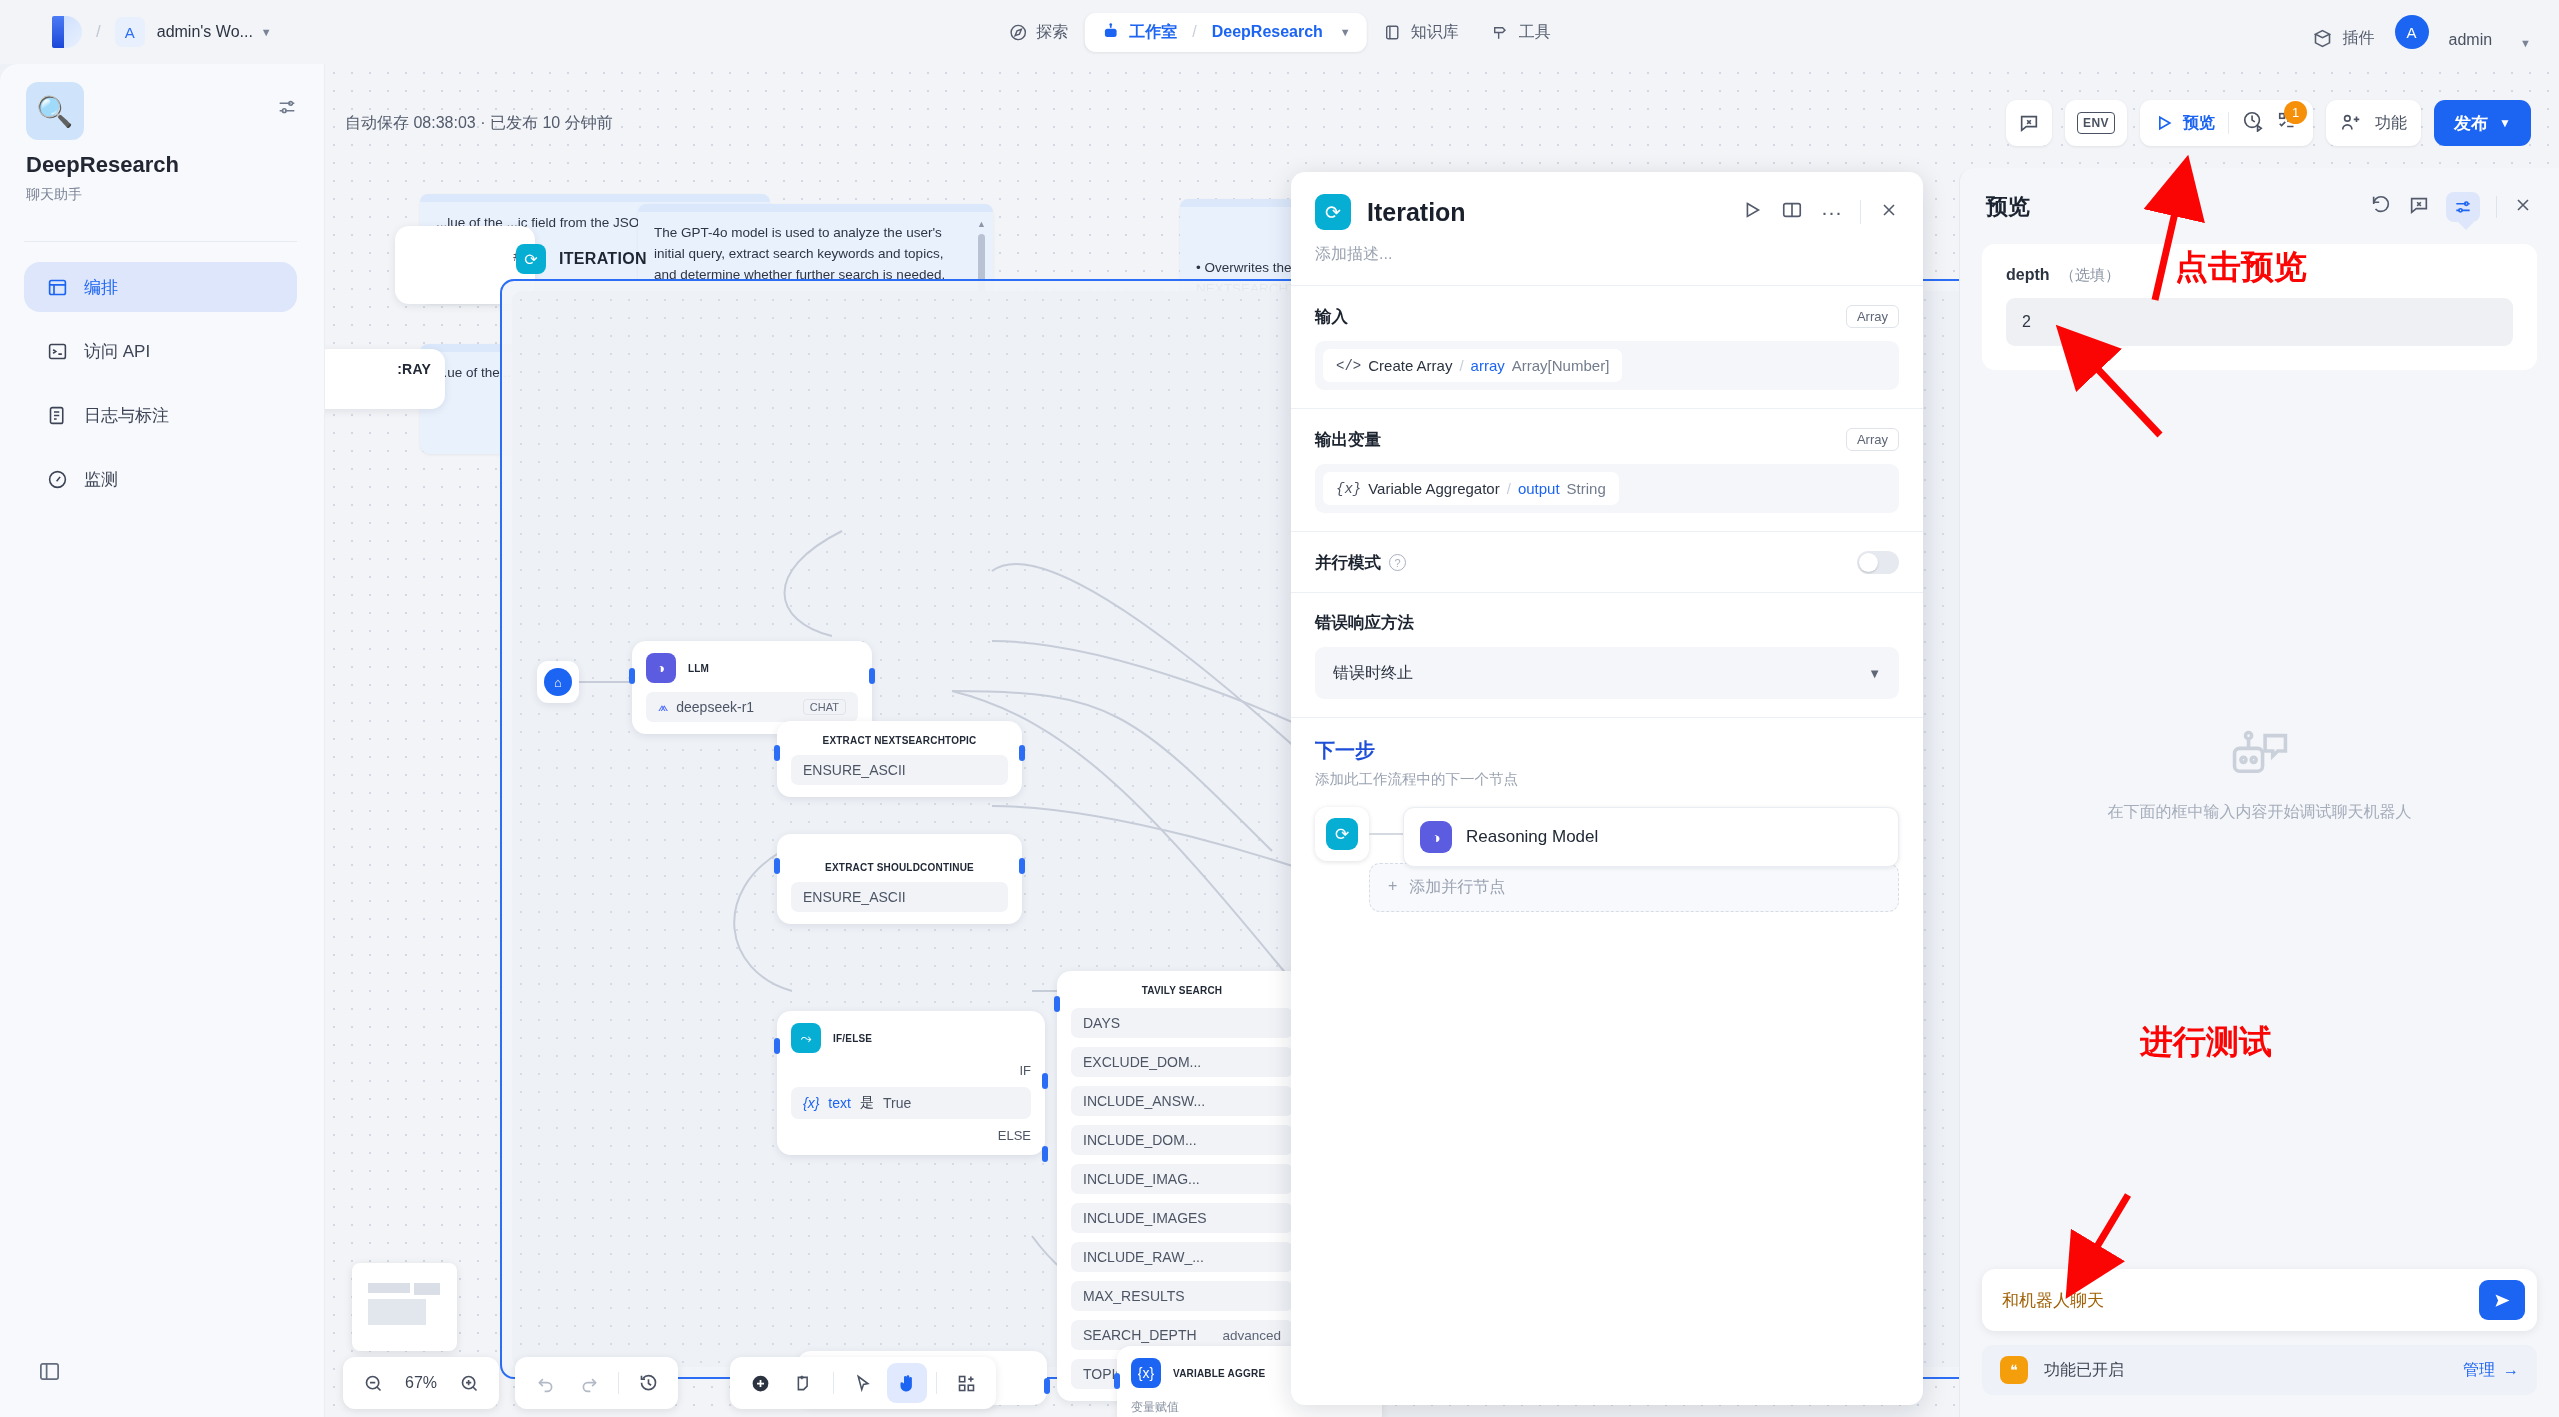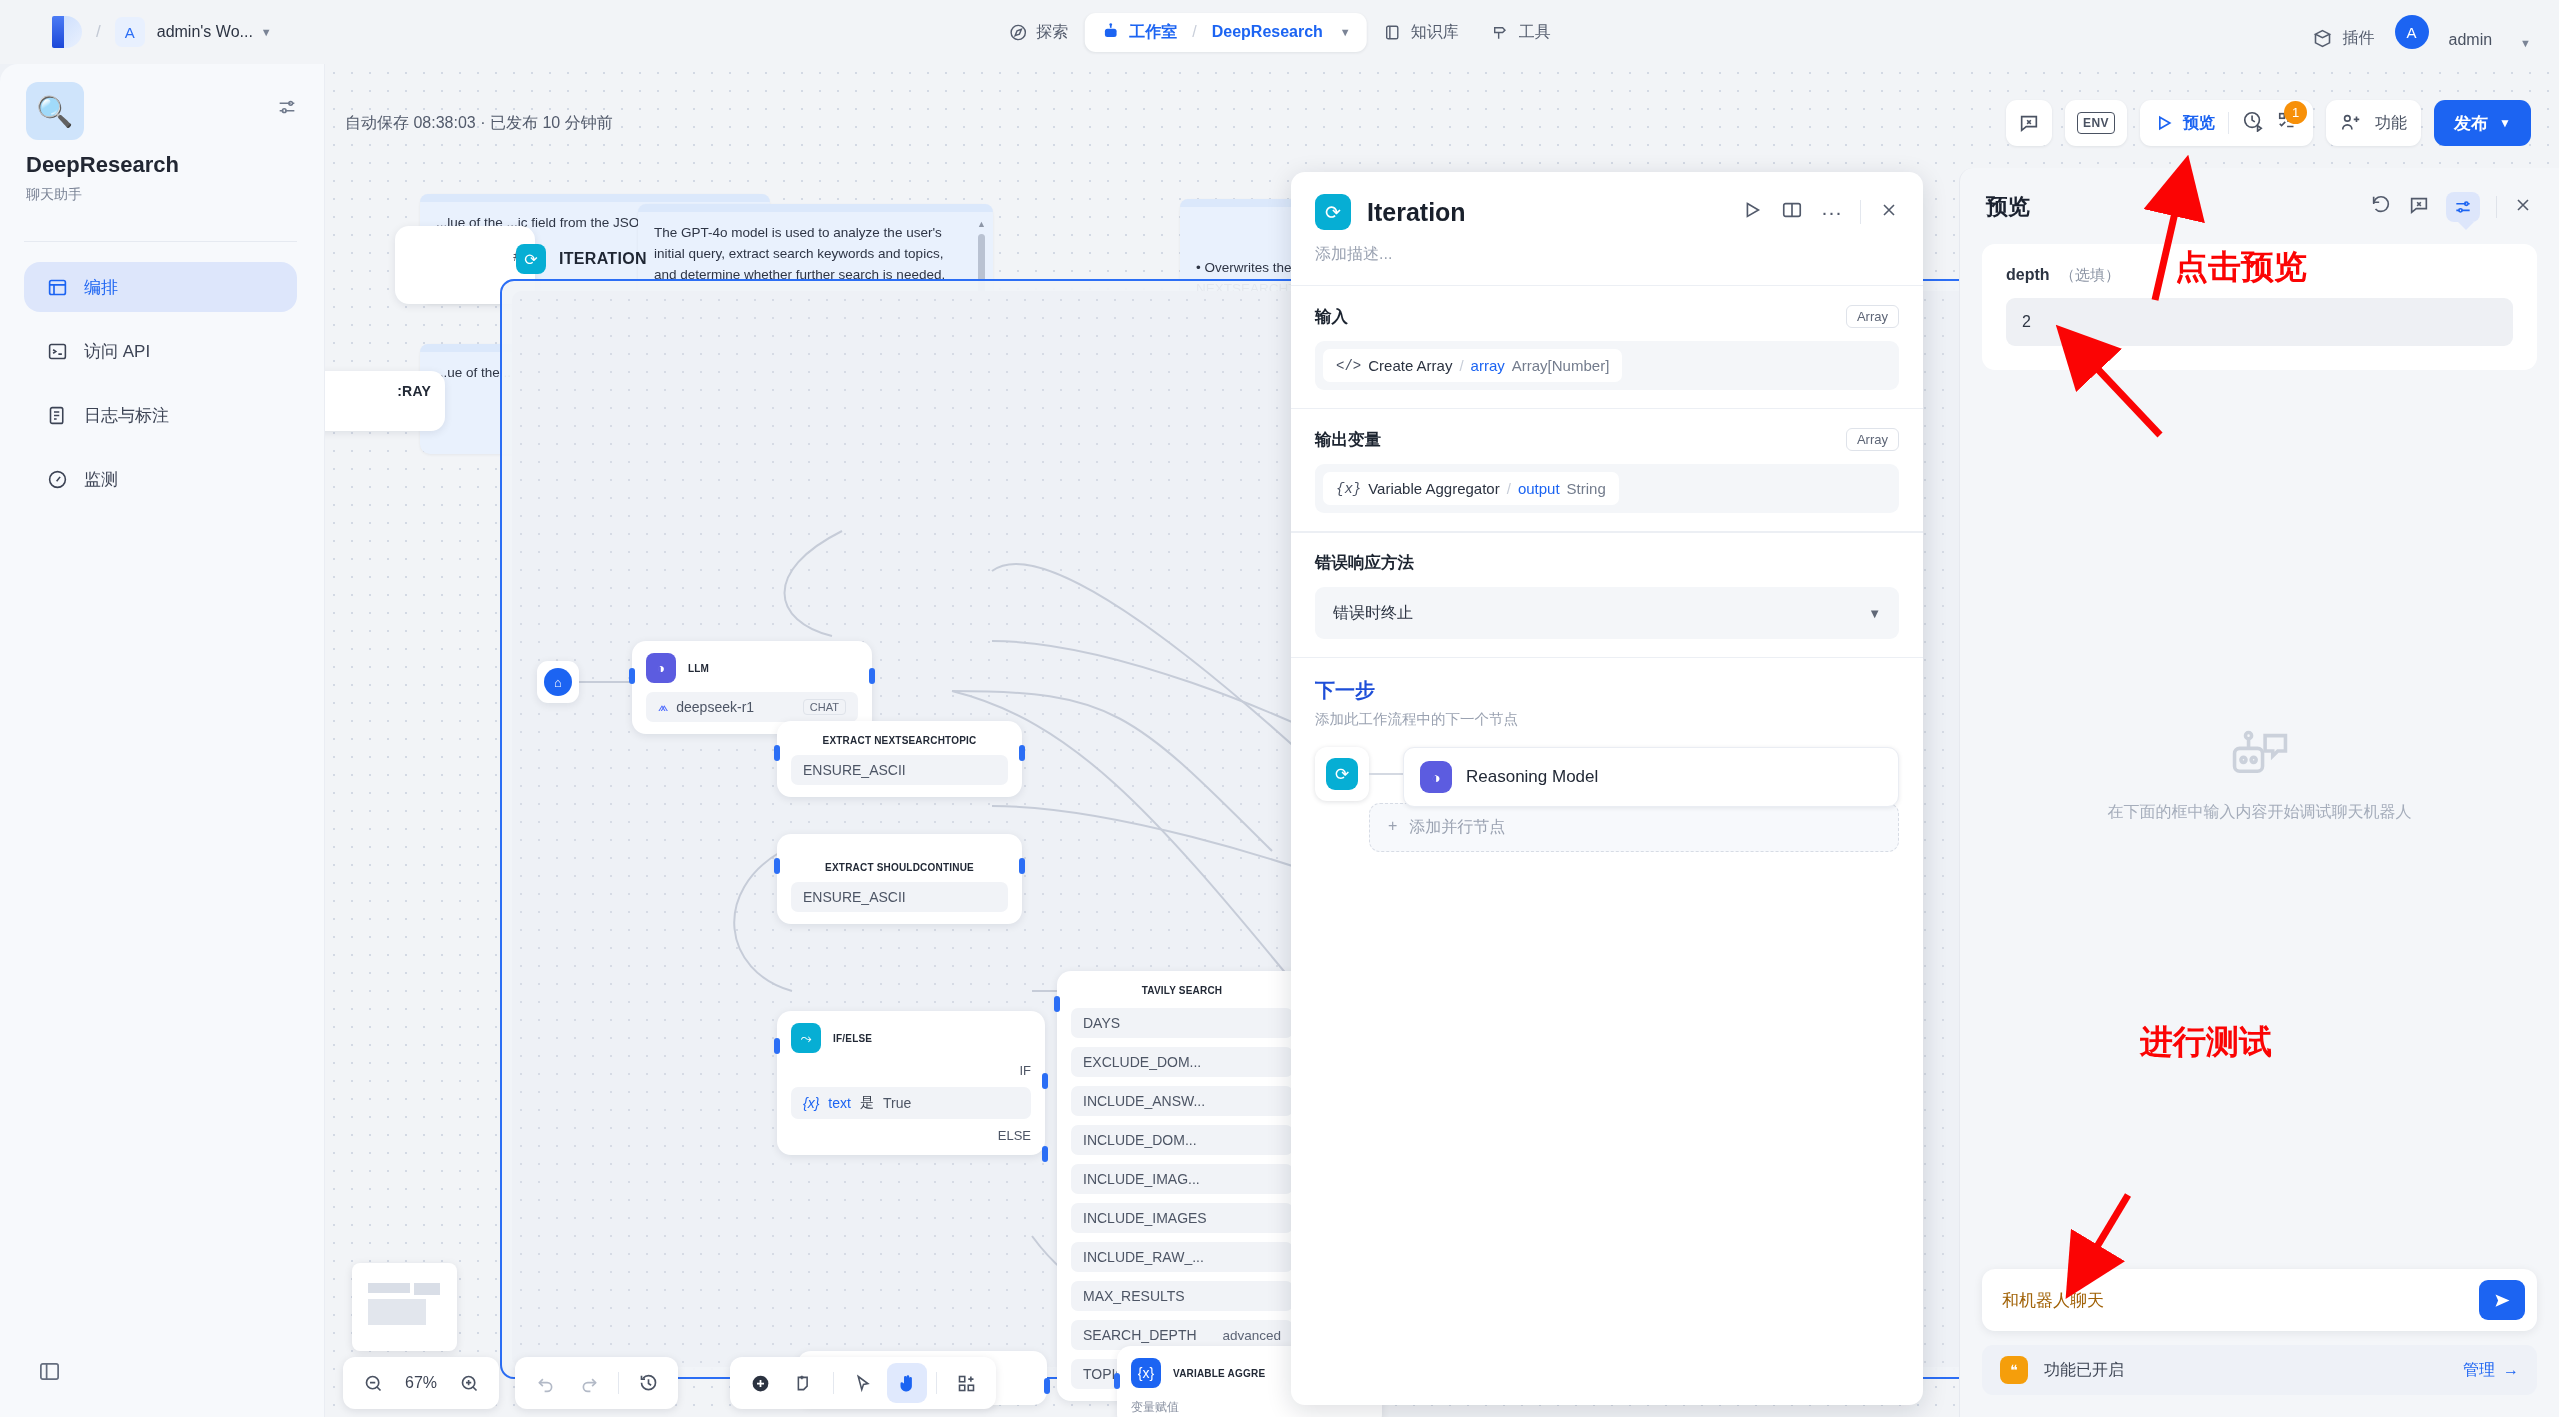--- a/index.html
+++ b/index.html
@@ -390,21 +390,21 @@
       <div class="top-strip"></div>
       <div style="margin-top:4px; padding-right:14px;">• Overwrites the values extracted from the "EXTRACT NEXTSEARCHTOPIC" node into the nextSearchTopic variable.
 • Adds the value to the list of search topics.</div>
       <div class="author">stvlynn</div>
       <div class="sb"><div class="up">▲</div><div class="bar"></div><div class="dn" style="position:absolute;bottom:0">▼</div></div>
     </div>
 
     <div class="node" style="left:70px; top:162px; width:140px; height:78px;">
       <div style="text-align:right;color:#4d5565;font-size:14px;margin-top:10px;">#</div>
     </div>
-    <div class="node" style="left:-30px; top:285px; width:150px; height:60px;margin-top:22px;">
+    <div class="node" style="left:-30px; top:285px; width:150px; height:60px;">
       <div class="node-ttl" style="text-align:right;font-size:14px;">:RAY</div>
     </div>
 
     <div class="iter-box">
       <div class="iter-head">
         <div class="sq">⟳</div>
         <div class="lbl">ITERATION</div>
       </div>
       <div class="iter-inner">
 
@@ -749,20 +749,27 @@
           <span class="mono" style="font-style:italic;">{x}</span>
           <span>Variable Aggregator</span>
           <span class="slash">/</span>
           <span class="k">output</span>
           <span class="ty">String</span>
         </div>
       </div>
     </div>
     <div class="p-div"></div>
 
+    <div class="p-sec" style="display:flex;align-items:center;">
+      <span class="p-sec-t">并行模式</span>
+      <span class="qmark">?</span>
+      <div class="toggle">
+          <div class="kn"></div>
+        </div>
+    </div>
     <div class="p-div"></div>
 
     <div class="p-sec">
       <span class="p-sec-t">错误响应方法</span>
       <div class="select">
         <span>错误时终止</span>
         <span class="cv">▼</span>
       </div>
     </div>
     <div class="p-div"></div>

